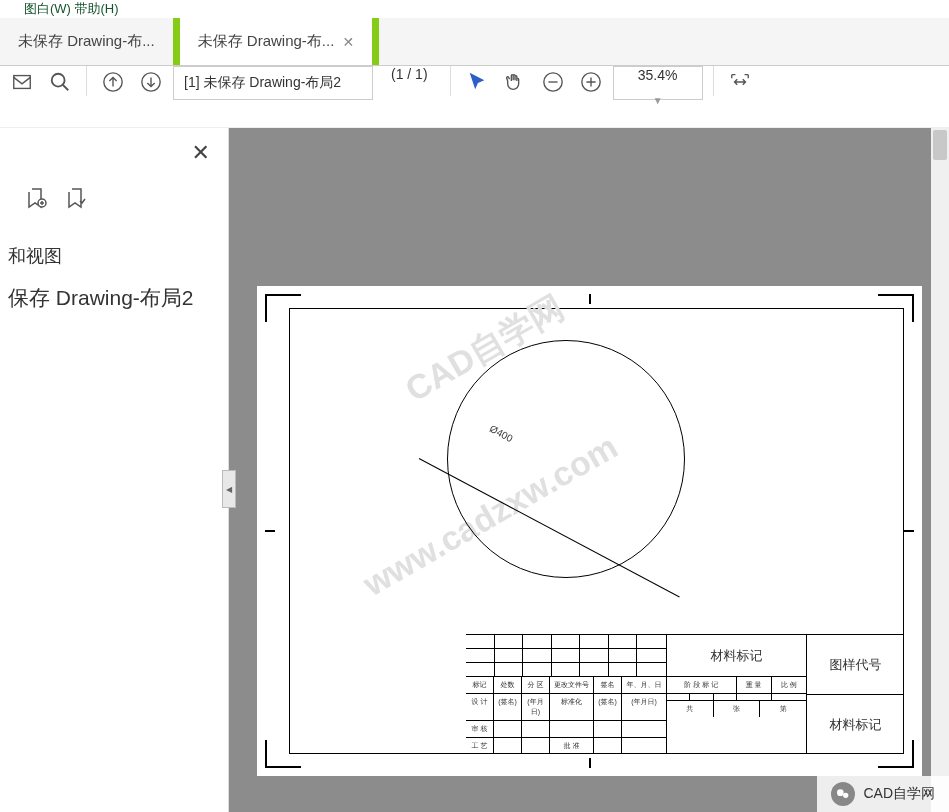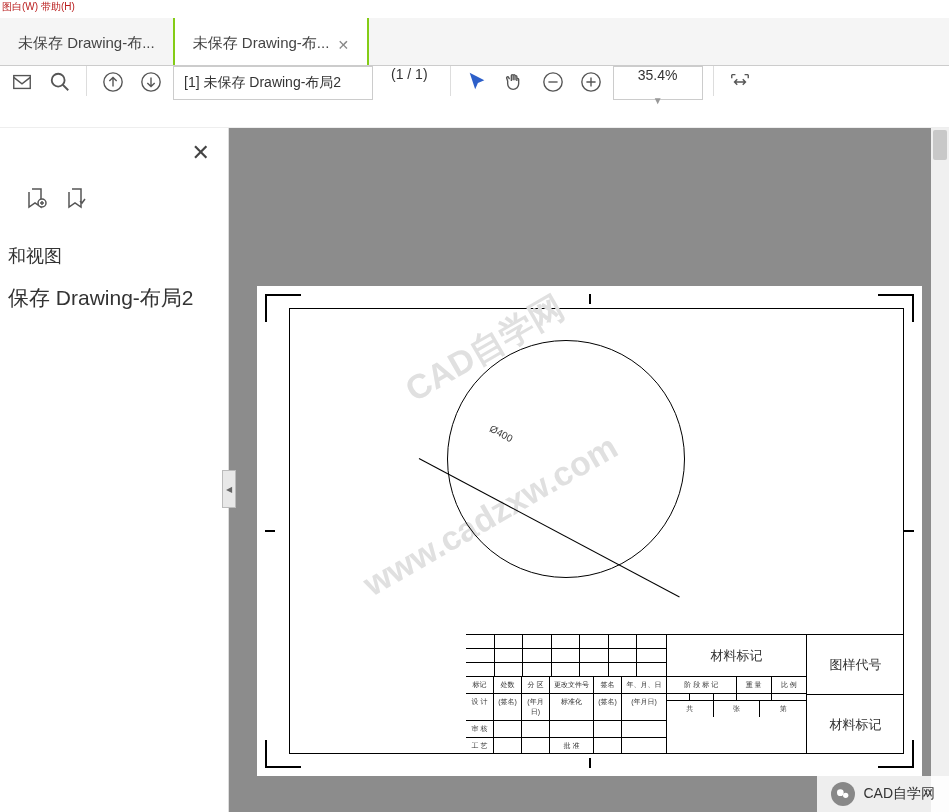--- a/index.html
+++ b/index.html
@@ -1,21 +1,21 @@
 <!DOCTYPE html>
 <html><head>
   <meta charset="utf-8">
   <style>
     * { margin: 0; padding: 0; box-sizing: border-box; }
     body { font-family: "Microsoft YaHei", Arial, sans-serif; width: 949px; height: 812px; background: #fff; overflow: hidden; color: #333; }
     
-    .menu-bar { height: 18px; padding: 0 2px; font-size: 10px; color: #b91c1c; }
+    .menu-bar { height: 18px; padding: 0 24px; font-size: 13px; color: #14532d; }
     
     .tabs-row { display: flex; border-bottom: 1px solid #ccc; background: #f5f5f5; height: 48px; }
-    .tab { padding: 12px 18px; font-size: 15px; color: #444; border-right: 2px solid #84cc16; display: flex; align-items: flex-end; gap: 8px; }
+    .tab { padding: 12px 18px; font-size: 15px; color: #444; border-right: 7px solid #84cc16; display: flex; align-items: center; gap: 8px; }
     .tab.active { background: #fff; }
     .tab-close { color: #888; font-size: 14px; }
     
     .toolbar { display: flex; align-items: flex-start; height: 62px; padding: 0 6px; gap: 6px; border-bottom: 1px solid #eee; }
     .tool-btn { width: 32px; height: 32px; display: flex; align-items: center; justify-content: center; color: #555; border-radius: 3px; }
     .tool-btn svg { width: 22px; height: 22px; }
     .divider { width: 1px; height: 30px; background: #ddd; margin: 0 4px; }
     .doc-name-box { border: 1px solid #ccc; height: 34px; padding: 0 10px; display: flex; align-items: center; font-size: 14px; color: #333; min-width: 200px; }
     .page-info { font-size: 14px; color: #333; padding: 0 12px; }
     .pointer-btn { color: #2d5fc9; }

